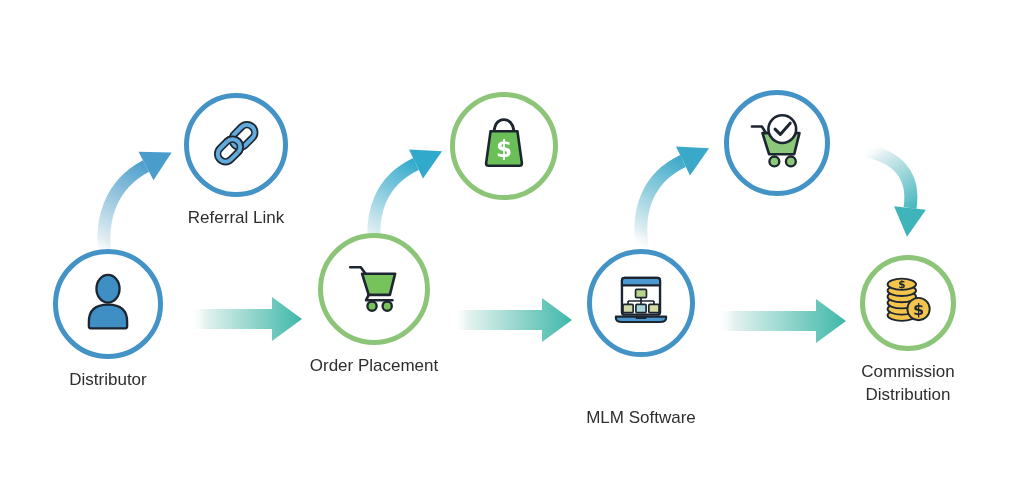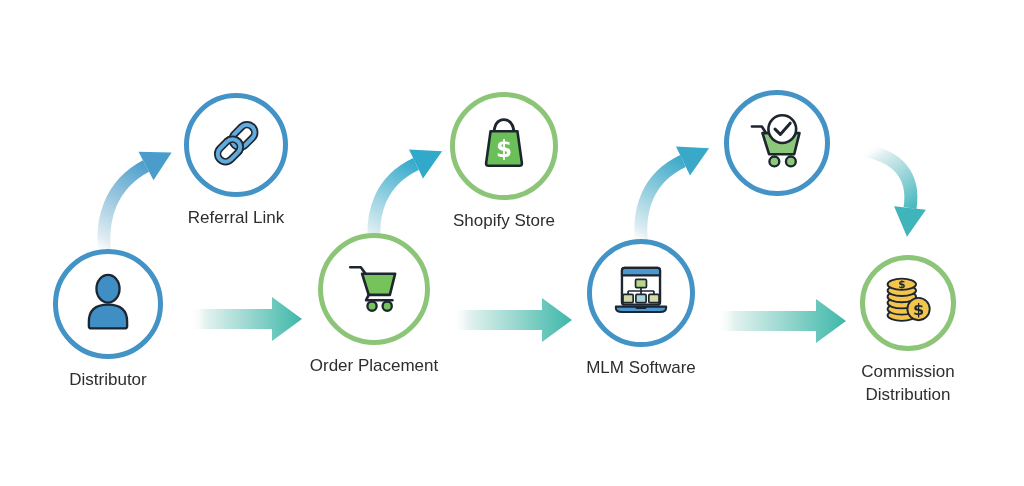--- a/index.html
+++ b/index.html
@@ -147,24 +147,23 @@
   <div class="node" style="left:419px;top:92px;">
     <div class="circle ring-green" style="width:108px;height:108px;">
       <span>
         <svg width="64" height="64" viewBox="0 0 100 100">
           <path d="M34 38 Q34 12 50 12 Q66 12 66 38" fill="none" stroke="#1d2630" stroke-width="4.5"></path>
           <path d="M29 30 L71 30 L78 80 Q78 84 74 84 L26 84 Q22 84 22 80 Z" fill="#6abf58" stroke="#1d2630" stroke-width="4" stroke-linejoin="round"></path>
           <text x="50" y="70" font-size="36" font-weight="bold" fill="#ffffff" text-anchor="middle" font-family="DejaVu Sans, sans-serif">$</text>
         </svg>
       </span>
     </div>
-    <div class="label">Shopify Store</div>
-  </div>
-
-  <div class="node" style="left:556px;top:239px;">
+  </div>
+
+  <div class="node" style="left:556px;top:249px;gap:40px;">
     <div class="circle ring-blue" style="width:108px;height:108px;">
       <span>
         <svg width="68" height="68" viewBox="0 0 100 100">
           <rect x="22" y="16" width="56" height="54" rx="4" fill="#ffffff" stroke="#1d2630" stroke-width="3.5"></rect>
           <path d="M22 27 L22 20 Q22 16 26 16 L74 16 Q78 16 78 20 L78 27 Z" fill="#4a98cf" stroke="#1d2630" stroke-width="3"></path>
           <path d="M50 45 L50 50 M31 50 L69 50 M31 50 L31 55 M50 50 L50 55 M69 50 L69 55" fill="none" stroke="#1d2630" stroke-width="2.5"></path>
           <rect x="42" y="33" width="16" height="12" rx="1.5" fill="#b9d48b" stroke="#1d2630" stroke-width="2.5"></rect>
           <rect x="23.5" y="55" width="15" height="12" rx="1.5" fill="#cfd8a6" stroke="#1d2630" stroke-width="2.5"></rect>
           <rect x="42.5" y="55" width="15" height="12" rx="1.5" fill="#abd6d9" stroke="#1d2630" stroke-width="2.5"></rect>
           <rect x="61.5" y="55" width="15" height="12" rx="1.5" fill="#d6dba1" stroke="#1d2630" stroke-width="2.5"></rect>

